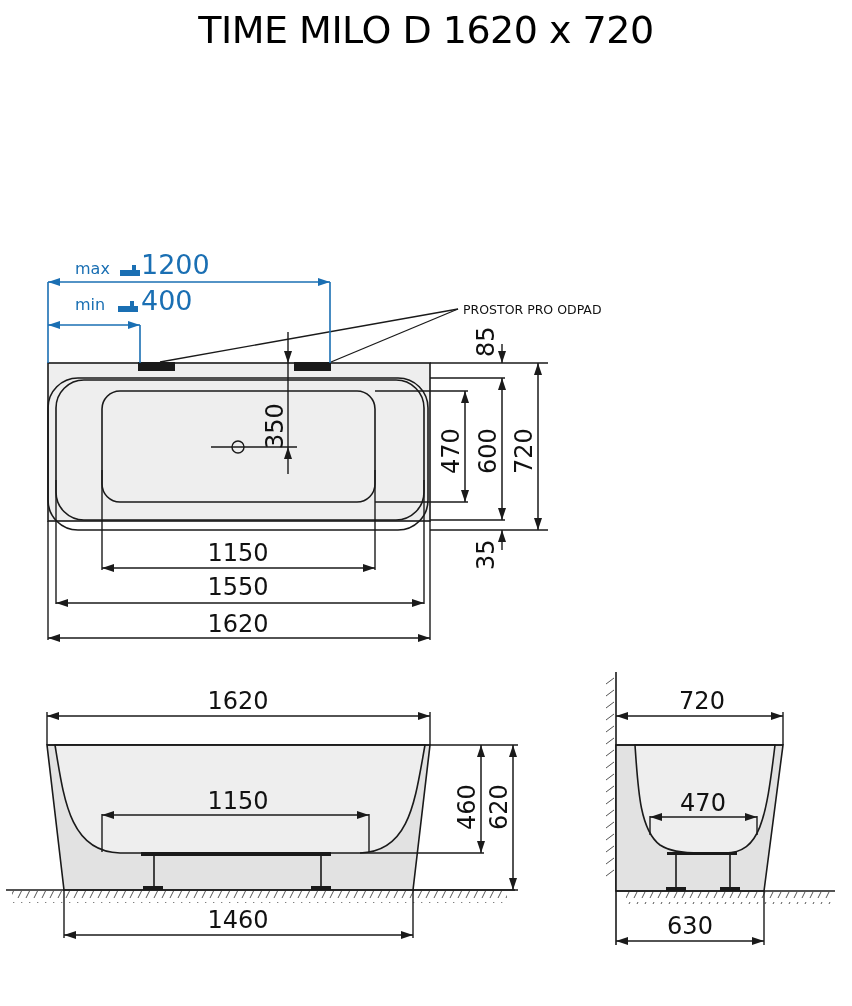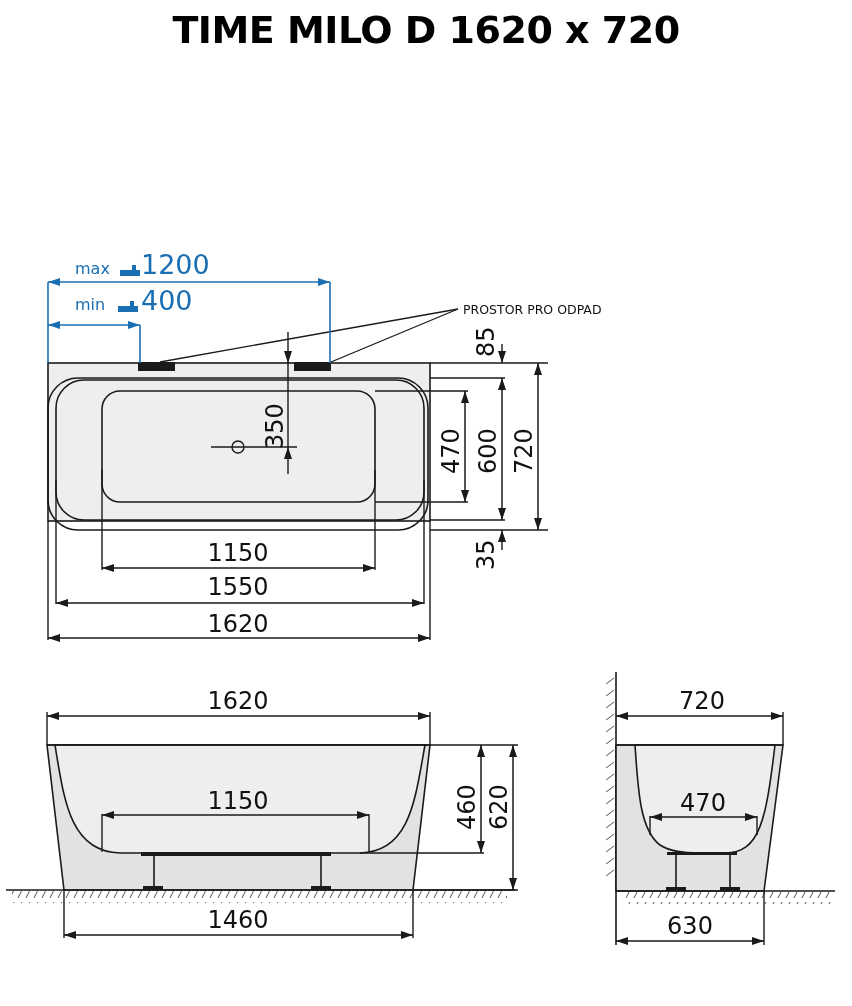--- a/index.html
+++ b/index.html
@@ -1,19 +1,19 @@
 <!DOCTYPE html>
 <html><head>
 <meta charset="utf-8">
 <style>
   html, body { margin: 0; padding: 0; background: #ffffff; }
   body { width: 852px; height: 1006px; position: relative; overflow: hidden;
          font-family: "DejaVu Sans", "Liberation Sans", sans-serif; }
   .title { position: absolute; left: 0; top: 8px; width: 852px; text-align: center;
-           font-size: 38px; color: #000; letter-spacing: -0.5px; font-weight: bold;
+           font-size: 38px; color: #000; letter-spacing: -0.5px; font-weight: normal;
            font-family: "DejaVu Sans", sans-serif; }
   svg { position: absolute; left: 0; top: 0; }
   .dim { font-size: 24px; fill: #111; font-family: "DejaVu Sans", sans-serif; }
   .blue-t { fill: #1a6fb3; font-family: "DejaVu Sans", sans-serif; }
   .note { font-size: 12.5px; fill: #111; font-family: "DejaVu Sans", sans-serif; }
 </style>
 </head>
 <body>
 
 <div class="title">TIME MILO D 1620 x 720</div>

